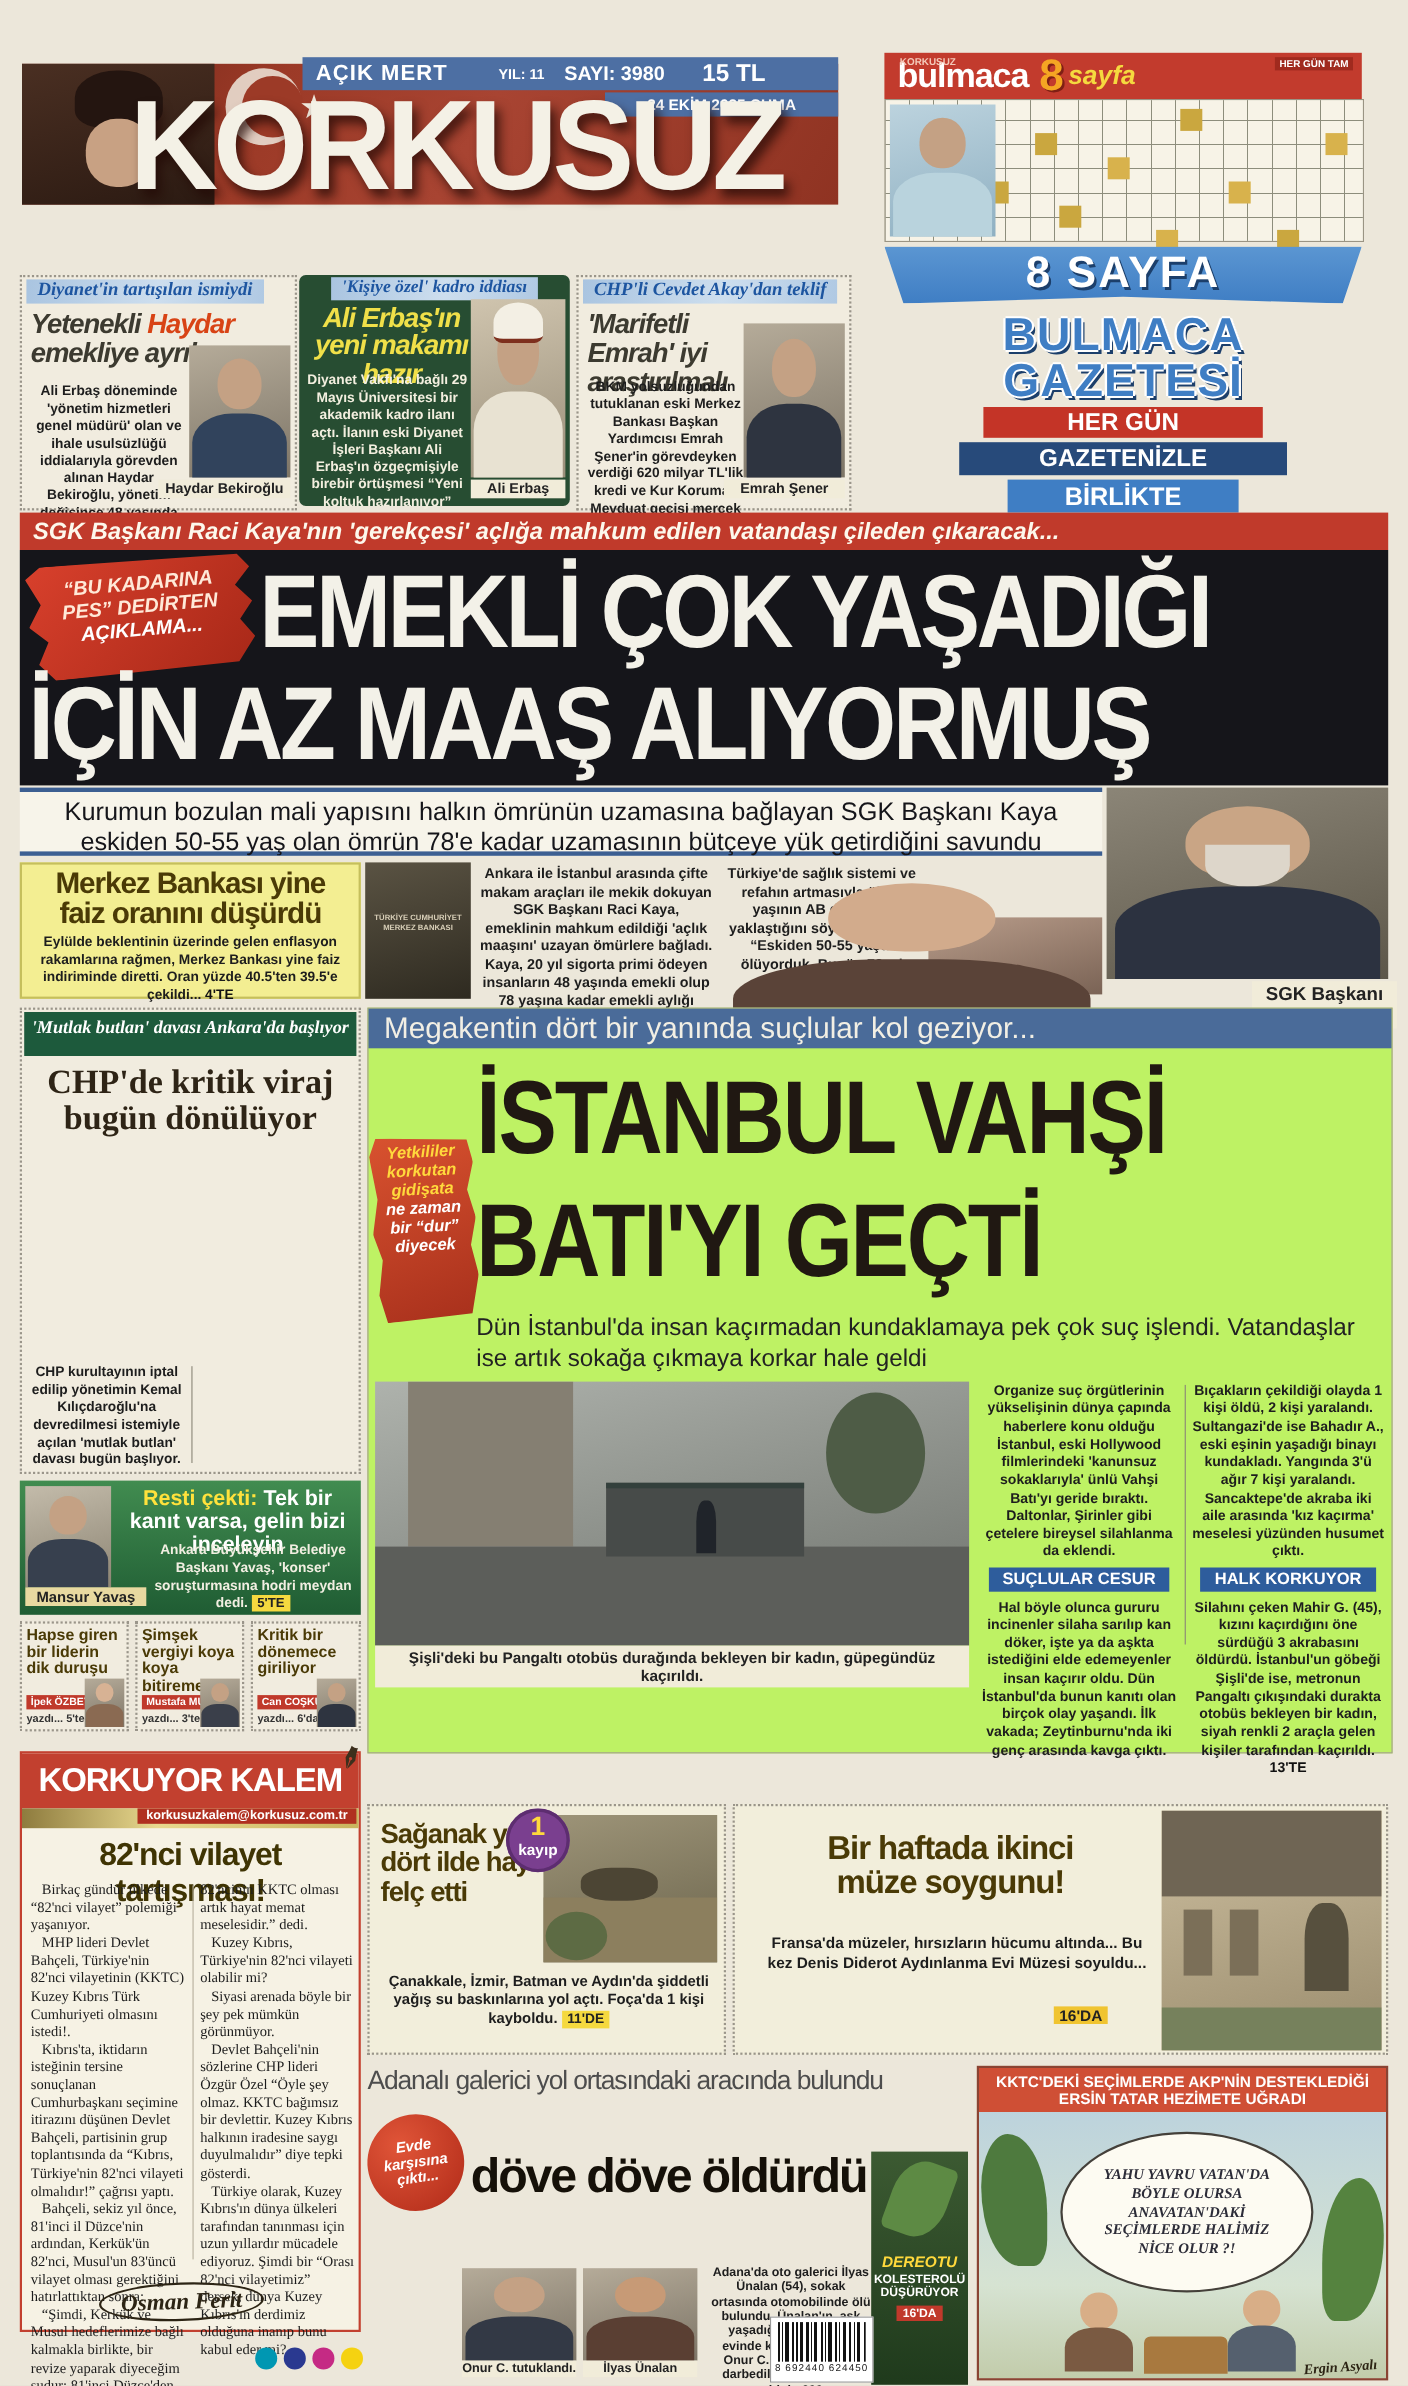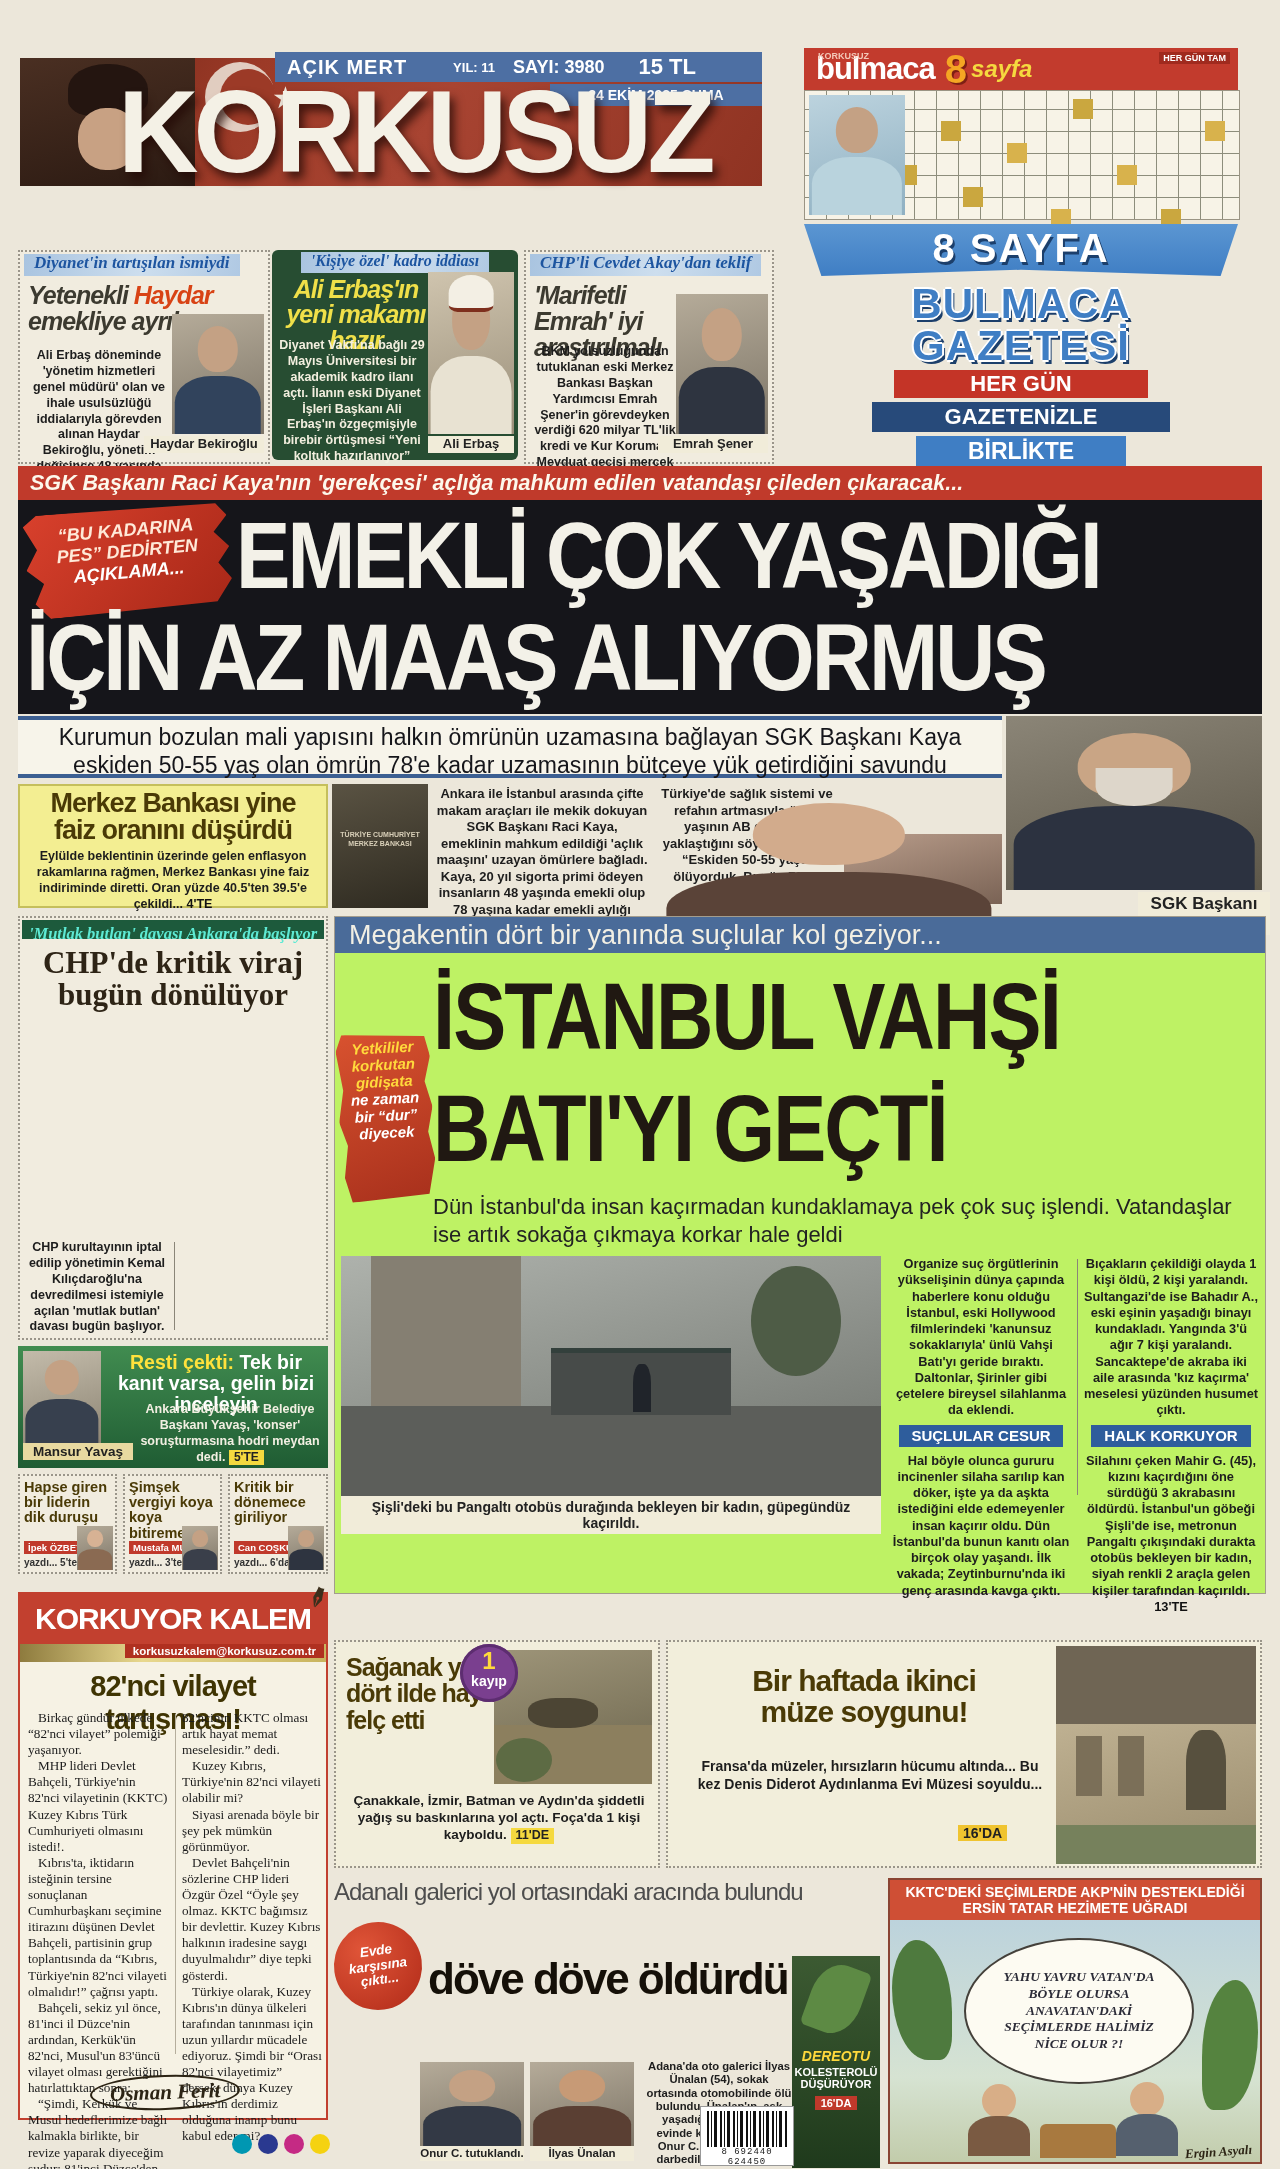--- a/index.html
+++ b/index.html
@@ -164,21 +164,21 @@
   <div class="abs bodytxt" style="left:436px;top:786px;width:212px;font-size:13px">
     <span>Ankara ile İstanbul arasında çifte makam araçları ile mekik dokuyan SGK Başkanı Raci Kaya, emeklinin mahkum edildiği 'açlık maaşını' uzayan ömürlere bağladı. Kaya, 20 yıl sigorta primi ödeyen insanların 48 yaşında emekli olup 78 yaşına kadar emekli aylığı aldığını söyledi.</span>
     <div class="b" style="font-size:11px;margin-top:5px">● Firuze ŞENAVCI/KORKUSUZ</div>
   </div>
   <div class="abs bodytxt" style="left:656px;top:786px;width:346px;font-size:13px;text-align:center">
     <div class="photo person" style="position:static;float:right;width:158px;height:70px;margin:48px 0 0 6px;--bg1:#b89c8a;--bg2:#7a6355;--suit:#5a4338;--skin:#d2ab8c"></div>
     <span>Türkiye'de sağlık sistemi ve refahın artmasıyla ölüm yaşının AB düzeyine yaklaştığını söyleyen Kaya, “Eskiden 50-55 yaşta ölüyorduk. Bugün 78 yıl ortalamaya gelmişiz. Nüfusumuz yaşlanıyor ve emekli sayımız artıyor. Sistemin sürebilmesi için istihdama adam girmesi lazım” dedi.</span>
   </div>
 
   <div class="abs dotted" style="left:18px;top:916px;width:310px;height:424px;background:#f1ecdf;box-sizing:border-box">
-    <div class="b i ctr serif" style="background:#1d5a3c;color:#5eead4;font-size:16.5px;line-height:28px;height:19px;margin:2px">'Mutlak butlan' davası Ankara'da başlıyor</div>
+    <div class="b i ctr serif" style="background:#1d5a3c;color:#ffffff;font-size:16.5px;line-height:28px;height:40px;margin:2px">'Mutlak butlan' davası Ankara'da başlıyor</div>
     <div class="b ctr serif" style="font-size:31px;line-height:1.04;color:#2e2416;margin-top:8px">
       <span>CHP'de kritik viraj</span><br>
       <span>bugün dönülüyor</span>
     </div>
     <div class="abs bodytxt" style="left:6px;top:322px;width:142px;font-size:12.5px">
       <span>CHP kurultayının iptal edilip yönetimin Kemal Kılıçdaroğlu'na devredilmesi istemiyle açılan 'mutlak butlan' davası bugün başlıyor.</span>
     </div>
     <div class="abs" style="left:154px;top:324px;width:1px;height:88px;background:#8a8578"></div>
   </div>
 
@@ -362,20 +362,20 @@
     <div class="abs" style="left:92px;bottom:44px;width:34px;height:34px;border-radius:50%;background:#d8ae87"></div>
     <div class="abs" style="left:78px;bottom:6px;width:62px;height:40px;border-radius:45% 45% 0 0;background:#7a5a42"></div>
     <div class="abs" style="right:96px;bottom:46px;width:34px;height:34px;border-radius:50%;background:#d8ae87"></div>
     <div class="abs" style="right:82px;bottom:6px;width:62px;height:42px;border-radius:45% 45% 0 0;background:#55606e"></div>
     <div class="abs" style="left:150px;bottom:4px;width:76px;height:34px;background:#a8793f;border-radius:6px 6px 0 0"></div>
     <div class="abs b i serif" style="right:8px;bottom:2px;font-size:13px;color:#2c2414;transform:rotate(-4deg)">Ergin Asyalı</div>
   </div>
 
   <div class="abs" style="left:700px;top:2106px;width:92px;height:58px;background:#fff;border:1px solid #999">
     <div class="barcode-bars" style="margin:4px 6px 0;height:36px"></div>
-    <div class="ctr" style="font-size:9px;letter-spacing:1px;font-family:Liberation Mono, monospace">8 692440 624450</div>
+    <div class="ctr" style="font-size:9px;letter-spacing:1px;font-family:Liberation Sans, sans-serif">8 692440 624450</div>
   </div>
   <div class="dot" style="left:232px;top:2134px;background:#0097b2"></div>
   <div class="dot" style="left:258px;top:2134px;background:#2a3990"></div>
   <div class="dot" style="left:284px;top:2134px;background:#c52a84"></div>
   <div class="dot" style="left:310px;top:2134px;background:#f5d211"></div>
 
 </div>
 
 </body></html>

